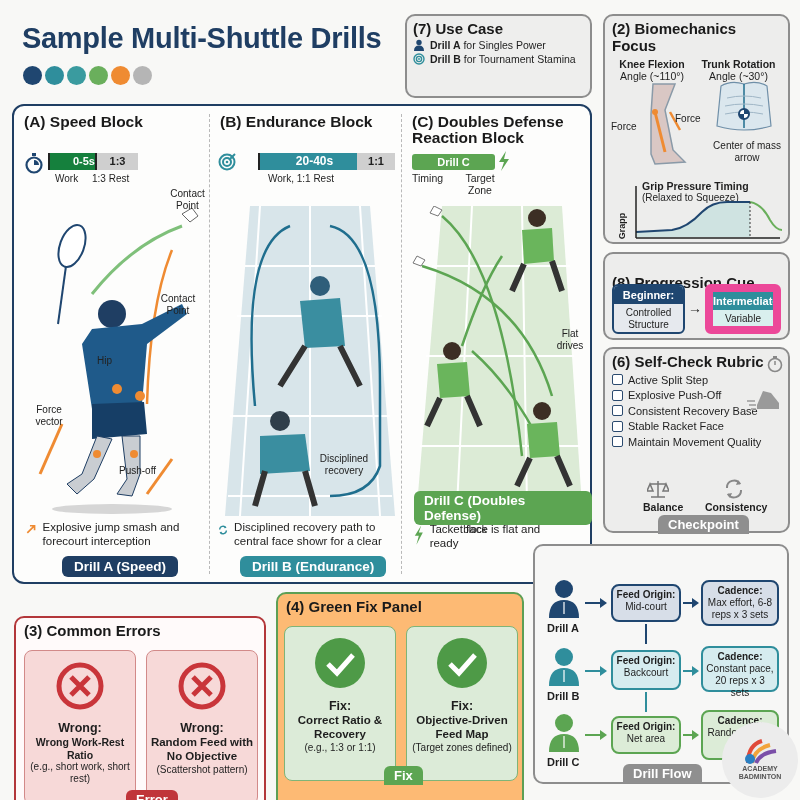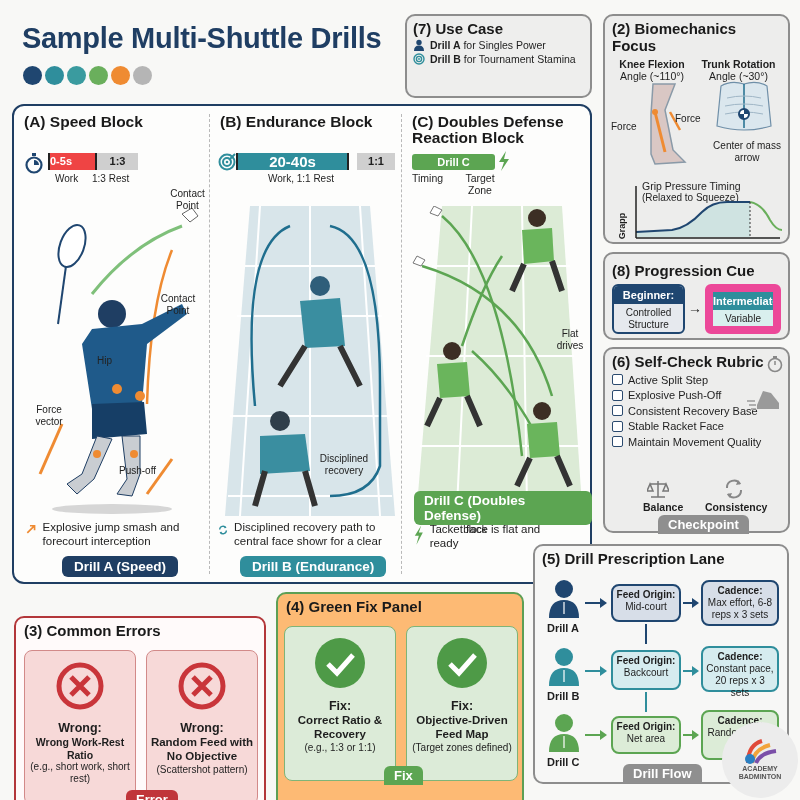--- a/index.html
+++ b/index.html
@@ -27,21 +27,21 @@
   
   .drills { left: 12px; top: 104px; width: 580px; height: 480px; border: 2px solid #1f3e63; background: #fdfdfc; border-radius: 12px; }
   .col { position: absolute; top: 0; height: 100%; }
   .col-sep { position: absolute; top: 8px; bottom: 8px; border-left: 1.5px dashed #b9b9b9; }
   .col .ptitle { position: absolute; left: 10px; top: 8px; font-size: 15.5px; line-height: 1.05; }
   .caption { position: absolute; font-size: 11.5px; line-height: 1.2; display: flex; gap: 6px; align-items: flex-start; color: #222; }
   .pill { position: absolute; color: #fff; font-weight: 700; font-size: 13.5px; padding: 3px 12px; border-radius: 6px; }
   .label { position: absolute; font-size: 10px; color: #222; text-align: center; line-height: 1.15; }
 
   
-  .prog { left: 603px; top: 252px; width: 187px; height: 88px; background: #ededec; border: 2px solid #8d8d8d; padding: 8px 7px; }
+  .prog { left: 603px; top: 252px; width: 187px; height: 88px; background: #ededec; border: 2px solid #8d8d8d; padding: 20px 7px; }
   .stage { position: absolute; top: 30px; width: 73px; height: 50px; border-radius: 6px; overflow: hidden; text-align: center; }
   .stage-h { font-size: 11px; font-weight: 700; color: #fff; padding: 3px 0; }
   .stage-b { font-size: 10px; line-height: 1.15; padding: 3px 2px; color: #222; height: 100%; }
 
   
   .rubric { left: 603px; top: 347px; width: 187px; height: 186px; background: #ededec; border: 2px solid #8d8d8d; padding: 4px 7px; }
   .chk { display: flex; align-items: center; gap: 5px; font-size: 11px; margin-top: 3.5px; }
   .box { width: 11px; height: 11px; border: 1.5px solid #2b4a6e; border-radius: 2px; background: #fff; }
 
   
@@ -106,21 +106,21 @@
   <span class="abs label" style="left:6px;top:105px;font-size:10px">Force</span>
   <span class="abs label" style="left:70px;top:97px;font-size:10px">Force</span>
   <svg class="abs" style="left:106px;top:62px" width="66" height="56" viewBox="0 0 66 56">
     <path d="M10 8 Q20 2 33 6 Q46 2 56 8 L60 48 Q33 56 6 48 Z" fill="#dbe7ee" stroke="#6f8fa8" stroke-width="1.2"></path>
     <line x1="33" y1="6" x2="33" y2="50" stroke="#1f6e8e" stroke-width="1.5"></line>
     <path d="M16 20 Q33 16 50 20 M14 28 Q33 24 52 28 M14 36 Q33 32 52 36" stroke="#9fb6c6" fill="none"></path>
     <circle cx="33" cy="36" r="5" fill="#fff" stroke="#1f4670" stroke-width="2"></circle>
     <path d="M33 31 A5 5 0 0 1 38 36 L33 36Z M33 41 A5 5 0 0 1 28 36 L33 36Z" fill="#1f4670"></path>
   </svg>
   <span class="abs label" style="left:106px;top:124px;width:72px;font-size:10px">Center of mass arrow</span>
-  <div class="abs" style="left:37px;top:164px;font-size:10.5px;font-weight:400">Grip Pressure Timing</div>
+  <div class="abs" style="left:37px;top:164px;font-size:10.5px;font-weight:700">Grip Pressure Timing</div>
   <div class="abs" style="left:37px;top:176px;font-size:10px">(Relaxed to Squeeze)</div>
   <div class="abs" style="left:4px;top:205px;font-size:9px;transform:rotate(-90deg);font-weight:700">Grapp</div>
   <svg class="abs" style="left:27px;top:166px" width="150" height="62" viewBox="0 0 150 62">
     <path d="M4 50 L40 48 Q55 46 70 30 Q80 20 95 20 L118 20 L118 55 L4 55 Z" fill="#cfe3e1"></path>
     <path d="M4 50 L40 48 Q55 46 70 30 Q80 20 95 20 L118 20" stroke="#1f4670" stroke-width="2" fill="none"></path>
     <path d="M118 20 Q130 22 138 38 Q144 48 150 48" stroke="#6aaf5c" stroke-width="2" fill="none"></path>
     <line x1="118" y1="20" x2="118" y2="55" stroke="#333" stroke-dasharray="2,2"></line>
     <line x1="4" y1="4" x2="4" y2="56" stroke="#222" stroke-width="1.5"></line>
     <line x1="4" y1="56" x2="148" y2="56" stroke="#222" stroke-width="1.5"></line>
   </svg>
@@ -128,21 +128,21 @@
 
 <div class="abs drills">
 
   <div class="col" style="left:0;width:195px">
     <div class="ptitle">(A) Speed Block</div>
     <svg class="abs" style="left:10px;top:46px" width="20" height="22" viewBox="0 0 20 22">
         <circle cx="10" cy="13" r="7.5" fill="none" stroke="#1f4670" stroke-width="2.2"></circle>
         <rect x="8" y="1" width="4" height="3" fill="#1f4670"></rect>
         <path d="M10 13 L10 8 A5 5 0 0 1 15 13 Z" fill="#1f4670"></path>
       </svg>
-    <div class="abs" style="left:34px;top:47px;width:47px;height:17px;background:#ef4444;color:#fff;font-weight:700;font-size:11px;text-align:left;line-height:17px;border-left:2px solid #222">0-5s</div>
+    <div class="abs" style="left:34px;top:47px;width:47px;height:17px;background:#15803d;color:#fff;font-weight:700;font-size:11px;text-align:right;line-height:17px;border-left:2px solid #222">0-5s</div>
     <div class="abs" style="left:81px;top:47px;width:43px;height:17px;background:#cfcfcf;font-weight:700;font-size:11px;text-align:center;line-height:17px;border-left:2px solid #222">1:3</div>
     <div class="abs" style="left:41px;top:67px;font-size:10px">Work</div>
     <div class="abs" style="left:78px;top:67px;font-size:10px">1:3 Rest</div>
 
     <svg class="abs" style="left:8px;top:68px" width="185" height="340" viewBox="0 0 185 340">
       <path d="M70 120 Q110 70 160 52" stroke="#7fc07a" stroke-width="3" fill="none"></path>
       <path d="M125 230 Q128 130 150 76" stroke="#ef8b32" stroke-width="2.5" fill="none"></path>
       <ellipse cx="50" cy="72" rx="12" ry="22" fill="#fff" stroke="#1f4670" stroke-width="2" transform="rotate(20 50 72)"></ellipse>
       <line x1="44" y1="92" x2="36" y2="150" stroke="#1f4670" stroke-width="2"></line>
       <path d="M160 40 l10 -6 l6 8 l-8 6 Z" fill="#fff" stroke="#666"></path>
@@ -175,21 +175,21 @@
   <div class="col-sep" style="left:195px"></div>
 
   <div class="col" style="left:196px;width:190px">
     <div class="ptitle">(B) Endurance Block</div>
     <svg class="abs" style="left:8px;top:45px" width="20" height="20" viewBox="0 0 20 20">
         <circle cx="9" cy="11" r="7.5" fill="none" stroke="#2f8e9c" stroke-width="2"></circle>
         <circle cx="9" cy="11" r="4" fill="none" stroke="#2f8e9c" stroke-width="2"></circle>
         <circle cx="9" cy="11" r="1.3" fill="#2f8e9c"></circle>
         <path d="M11 9 L17 3" stroke="#2f8e9c" stroke-width="2"></path>
       </svg>
-    <div class="abs" style="left:26px;top:47px;width:113px;height:17px;background:#2f8e9c;color:#fff;font-weight:700;font-size:15px;text-align:center;line-height:17px;border-left:2px solid #222;border-right:2px solid #222">20-40s</div>
+    <div class="abs" style="left:48px;top:47px;width:113px;height:17px;background:#2f8e9c;color:#fff;font-weight:700;font-size:12px;text-align:center;line-height:17px;border-left:2px solid #222;border-right:2px solid #222">20-40s</div>
     <div class="abs" style="left:147px;top:47px;width:38px;height:17px;background:#cfcfcf;font-weight:700;font-size:11px;text-align:center;line-height:17px">1:1</div>
     <div class="abs" style="left:58px;top:67px;font-size:10px">Work, 1:1 Rest</div>
     <svg class="abs" style="left:10px;top:100px" width="180" height="310" viewBox="0 0 180 310">
       <path d="M30 0 L150 0 L175 310 L5 310 Z" fill="#d8e5ea"></path>
       <path d="M40 0 L20 310 M90 0 L90 310 M140 0 L160 310 M25 60 L155 60 M17 110 L162 110 M10 210 L170 210 M8 290 L172 290" stroke="#fff" stroke-width="2"></path>
       <path d="M35 200 Q20 40 70 20" stroke="#1f6e8e" stroke-width="2.5" fill="none"></path>
       <path d="M110 20 Q160 30 160 180 L160 260 Q150 290 110 290" stroke="#1f6e8e" stroke-width="2.5" fill="none"></path>
       <circle cx="100" cy="80" r="10" fill="#2f5e7a"></circle>
         <path d="M80 95 L120 92 L125 140 L85 142 Z" fill="#3a8ea0"></path>
       <path d="M85 140 L60 180 M120 140 L140 180" stroke="#333" stroke-width="6"></path>
@@ -344,21 +344,20 @@
         <path d="M14 27 L23 36 L39 18" stroke="#fff" stroke-width="5" fill="none"></path>
       </svg>
     <div class="card-t">Fix:</div>
     <div class="card-s" style="font-weight:700;font-size:11.5px">Objective-Driven Feed Map</div>
     <div class="card-s">(Target zones defined)</div>
   </div>
   <div class="tag" style="left:106px;top:172px;background:#5ca552">Fix</div>
 </div>
 
 <div class="abs panel lane">
-  <div class="ptitle">(5) Drill Prescription Lane</div>
 
   <svg class="abs" style="left:12px;top:32px" width="34" height="40" viewBox="0 0 34 40">
       <circle cx="17" cy="11" r="9" fill="#1f4670"></circle>
       <path d="M2 40 Q2 22 17 22 Q32 22 32 40Z" fill="#1f4670"></path>
       <path d="M17 24 L17 36" stroke="#fff" stroke-width="1.2"></path>
     </svg>
   <div class="abs" style="left:12px;top:76px;font-size:11px;font-weight:700">Drill A</div>
   <div class="arrow" style="left:50px;top:56px;width:20px;background:#1f4670;border-color:#1f4670"></div>
   <div class="lbox" style="left:76px;top:38px;width:70px;height:38px;border-color:#1f4670;background:#d7dee8"><b>Feed Origin:</b><span>Mid-court</span></div>
   <div class="arrow" style="left:148px;top:56px;width:14px;background:#1f4670;border-color:#1f4670"></div>

